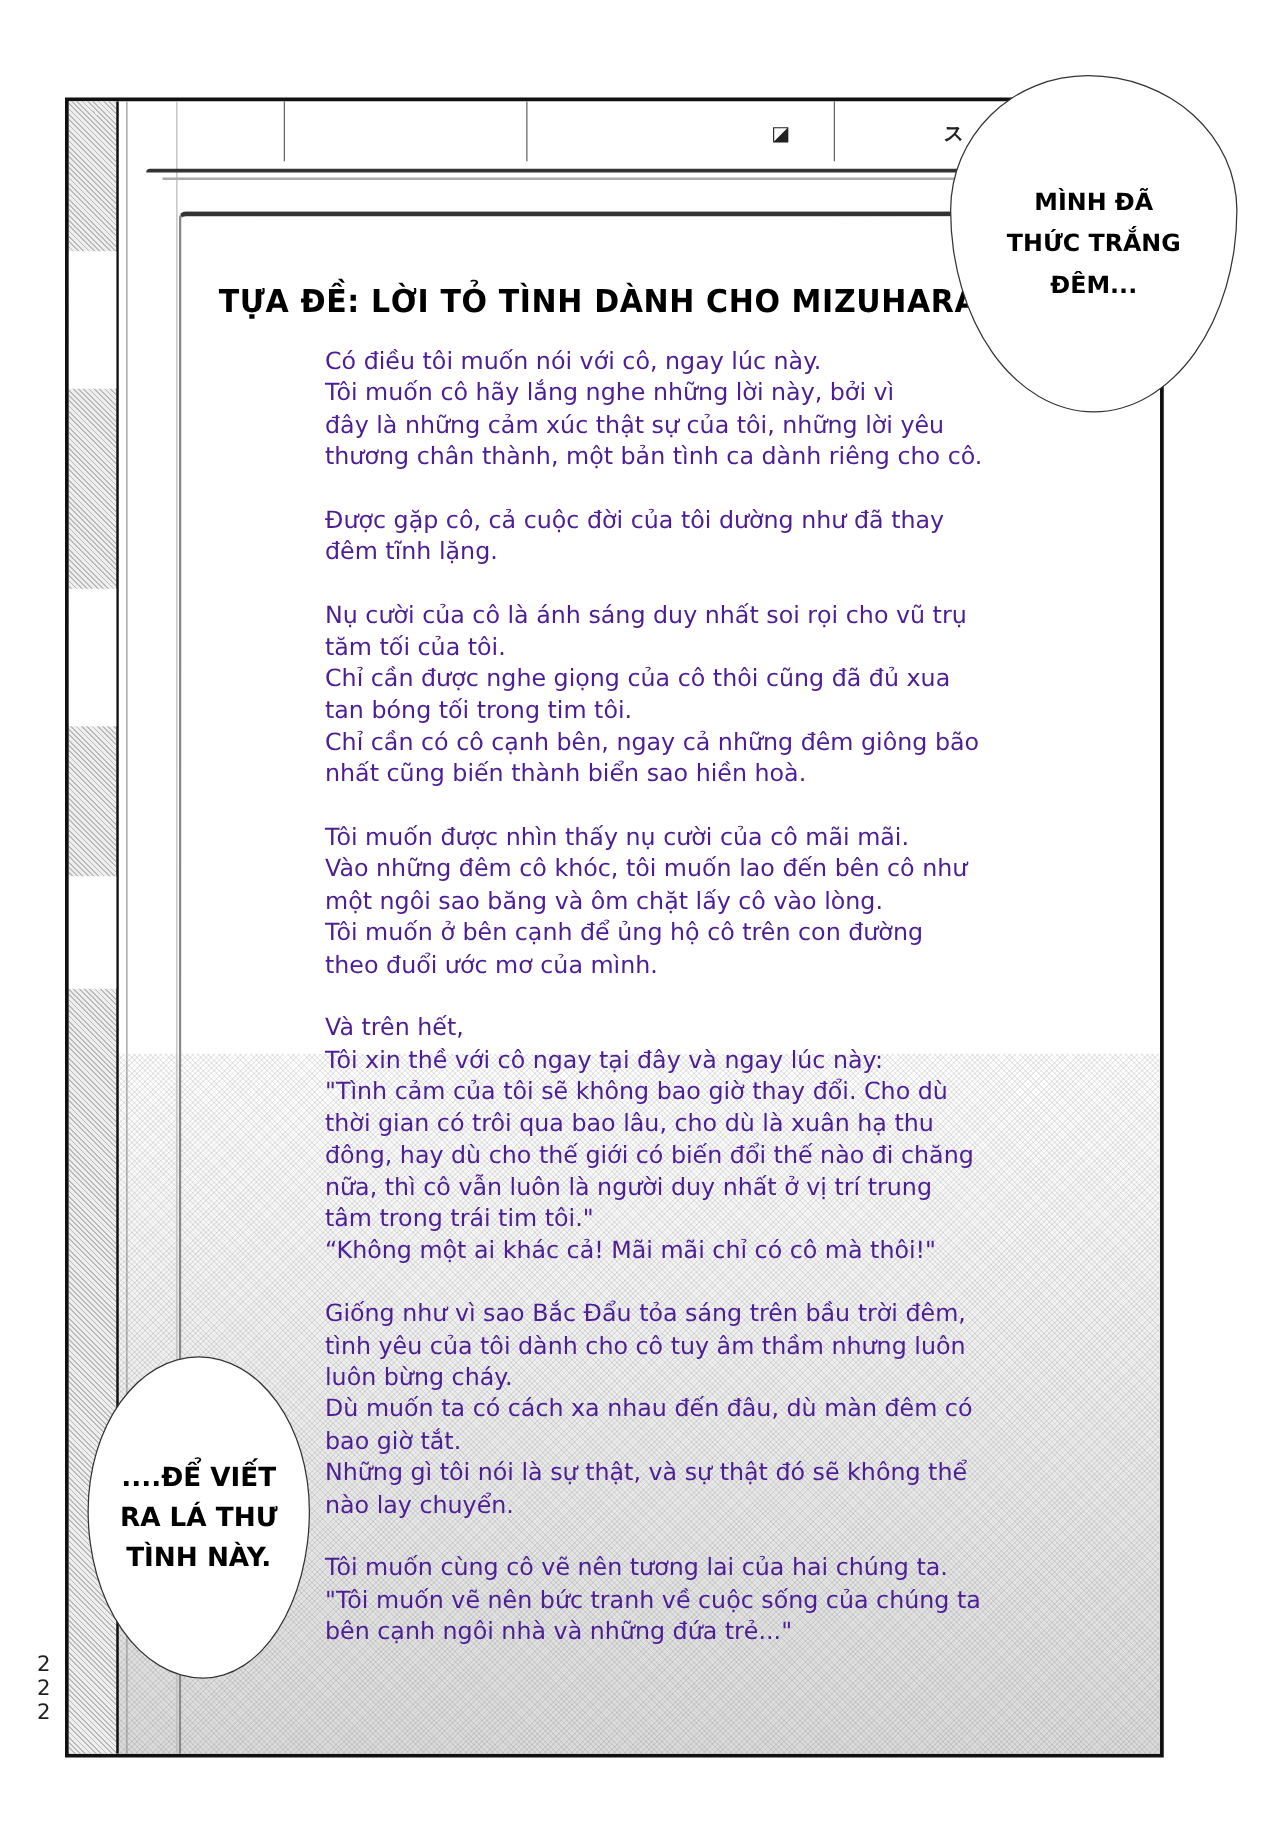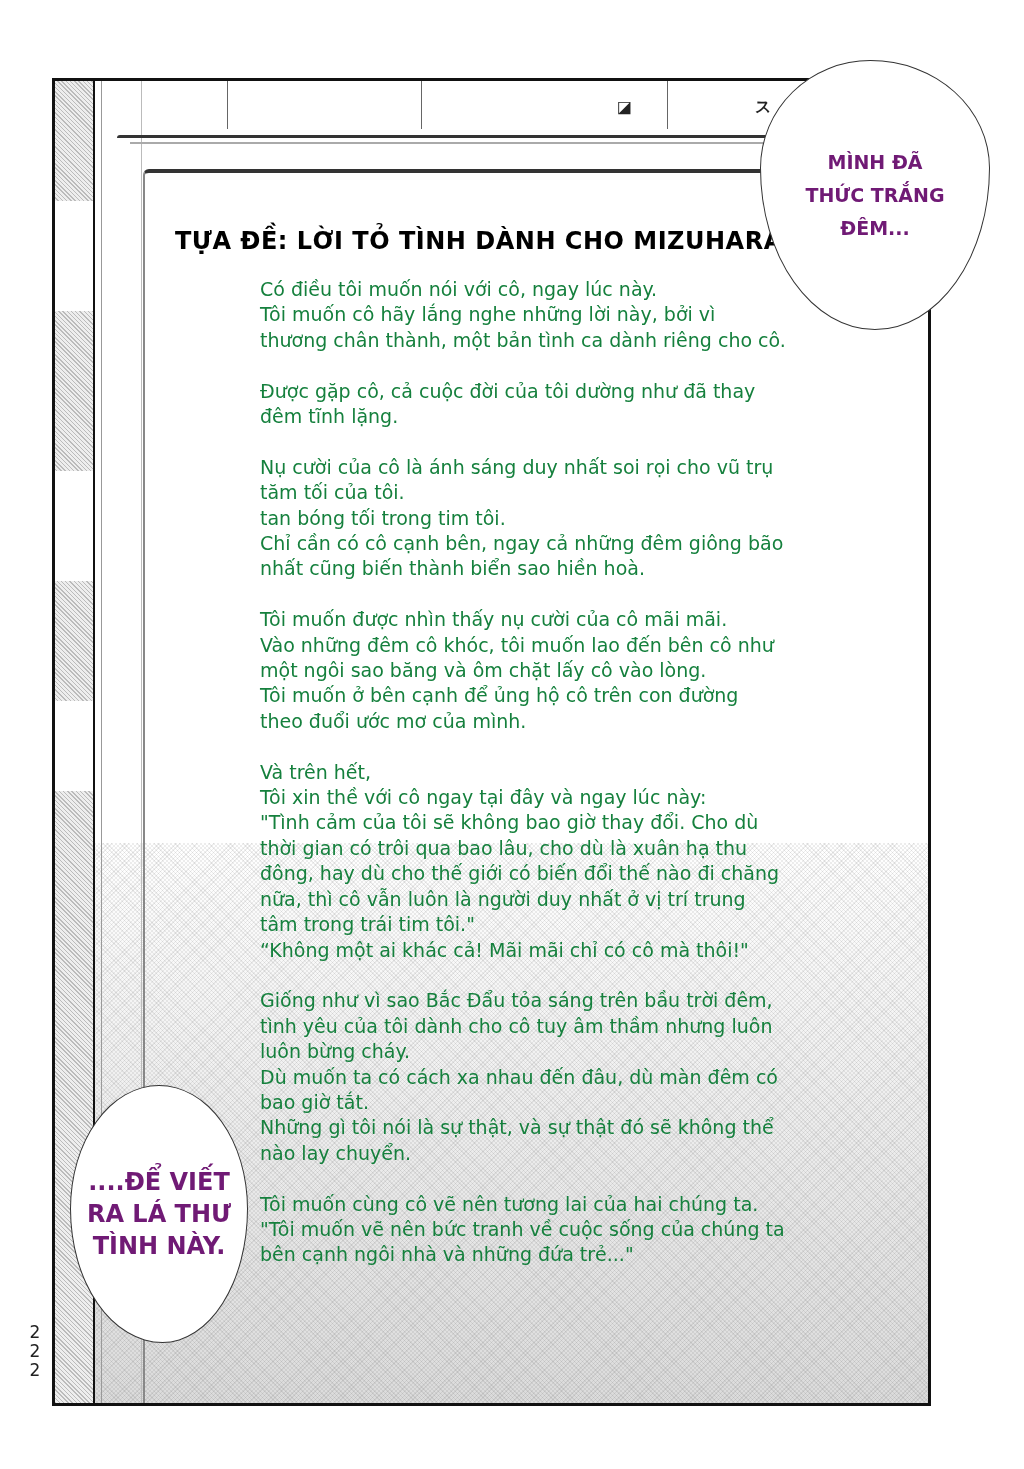--- a/index.html
+++ b/index.html
@@ -51,41 +51,41 @@
 
   .title {
     position: absolute; left: 120px; top: 146px;
     font-family: "DejaVu Sans", sans-serif; font-weight: bold;
     font-size: 24px; letter-spacing: 0.5px; color: #000;
     transform: scaleY(1.05);
   }
 
   .letter {
     position: absolute; left: 205px; top: 196px; width: 620px;
-    font-family: "DejaVu Sans", sans-serif; font-size: 19px; line-height: 25.4px; color: #15803d;
+    font-family: "DejaVu Sans", sans-serif; font-size: 19px; line-height: 25.4px; color: #4c1d95;
   }
   .para { margin-bottom: 25.4px; }
   .para .line { display: block; white-space: nowrap; }
 
   
   .bubble {
     position: absolute; background: #fff; border: 1.5px solid #333;
     display: flex; align-items: center; justify-content: center; text-align: center;
-    font-family: "DejaVu Sans", sans-serif; font-weight: bold; color: #701a75;
+    font-family: "DejaVu Sans", sans-serif; font-weight: bold; color: #000000;
   }
   .bubble-top {
     left: 760px; top: 60px; width: 230px; height: 270px;
     border-radius: 48% 52% 50% 50% / 40% 40% 60% 60%;
     font-size: 19px; line-height: 33px;
     z-index: 5;
   }
   .bubble-bottom {
     left: 70px; top: 1085px; width: 178px; height: 258px;
     border-radius: 50% 50% 48% 52% / 48% 48% 52% 52%;
-    font-size: 24px; line-height: 32px;
+    font-size: 21px; line-height: 32px;
     z-index: 5;
   }
   .bubble .bline { display: block; }
 
   .page-number {
     position: absolute; left: 27px; top: 1323px; width: 16px;
     font-family: "DejaVu Sans", sans-serif; font-size: 17px; line-height: 19px; color: #222;
     text-align: center;
   }
   .page-number span { display: block; }
@@ -114,29 +114,31 @@
     <div class="chrome-top"></div>
     <div class="chrome-top2"></div>
     <div class="doc-frame"></div>
 
     <div class="title">TỰA ĐỀ: LỜI TỎ TÌNH DÀNH CHO MIZUHARA</div>
 
     <div class="letter">
       <div class="para">
         <span class="line">Có điều tôi muốn nói với cô, ngay lúc này.</span>
         <span class="line">Tôi muốn cô hãy lắng nghe những lời này, bởi vì</span>
+        <span class="line">đây là những cảm xúc thật sự của tôi, những lời yêu</span>
         <span class="line">thương chân thành, một bản tình ca dành riêng cho cô.</span>
       </div>
       <div class="para">
         <span class="line">Được gặp cô, cả cuộc đời của tôi dường như đã thay</span>
         <span class="line">đêm tĩnh lặng.</span>
       </div>
       <div class="para">
         <span class="line">Nụ cười của cô là ánh sáng duy nhất soi rọi cho vũ trụ</span>
         <span class="line">tăm tối của tôi.</span>
+        <span class="line">Chỉ cần được nghe giọng của cô thôi cũng đã đủ xua</span>
         <span class="line">tan bóng tối trong tim tôi.</span>
         <span class="line">Chỉ cần có cô cạnh bên, ngay cả những đêm giông bão</span>
         <span class="line">nhất cũng biến thành biển sao hiền hoà.</span>
       </div>
       <div class="para">
         <span class="line">Tôi muốn được nhìn thấy nụ cười của cô mãi mãi.</span>
         <span class="line">Vào những đêm cô khóc, tôi muốn lao đến bên cô như</span>
         <span class="line">một ngôi sao băng và ôm chặt lấy cô vào lòng.</span>
         <span class="line">Tôi muốn ở bên cạnh để ủng hộ cô trên con đường</span>
         <span class="line">theo đuổi ước mơ của mình.</span>

